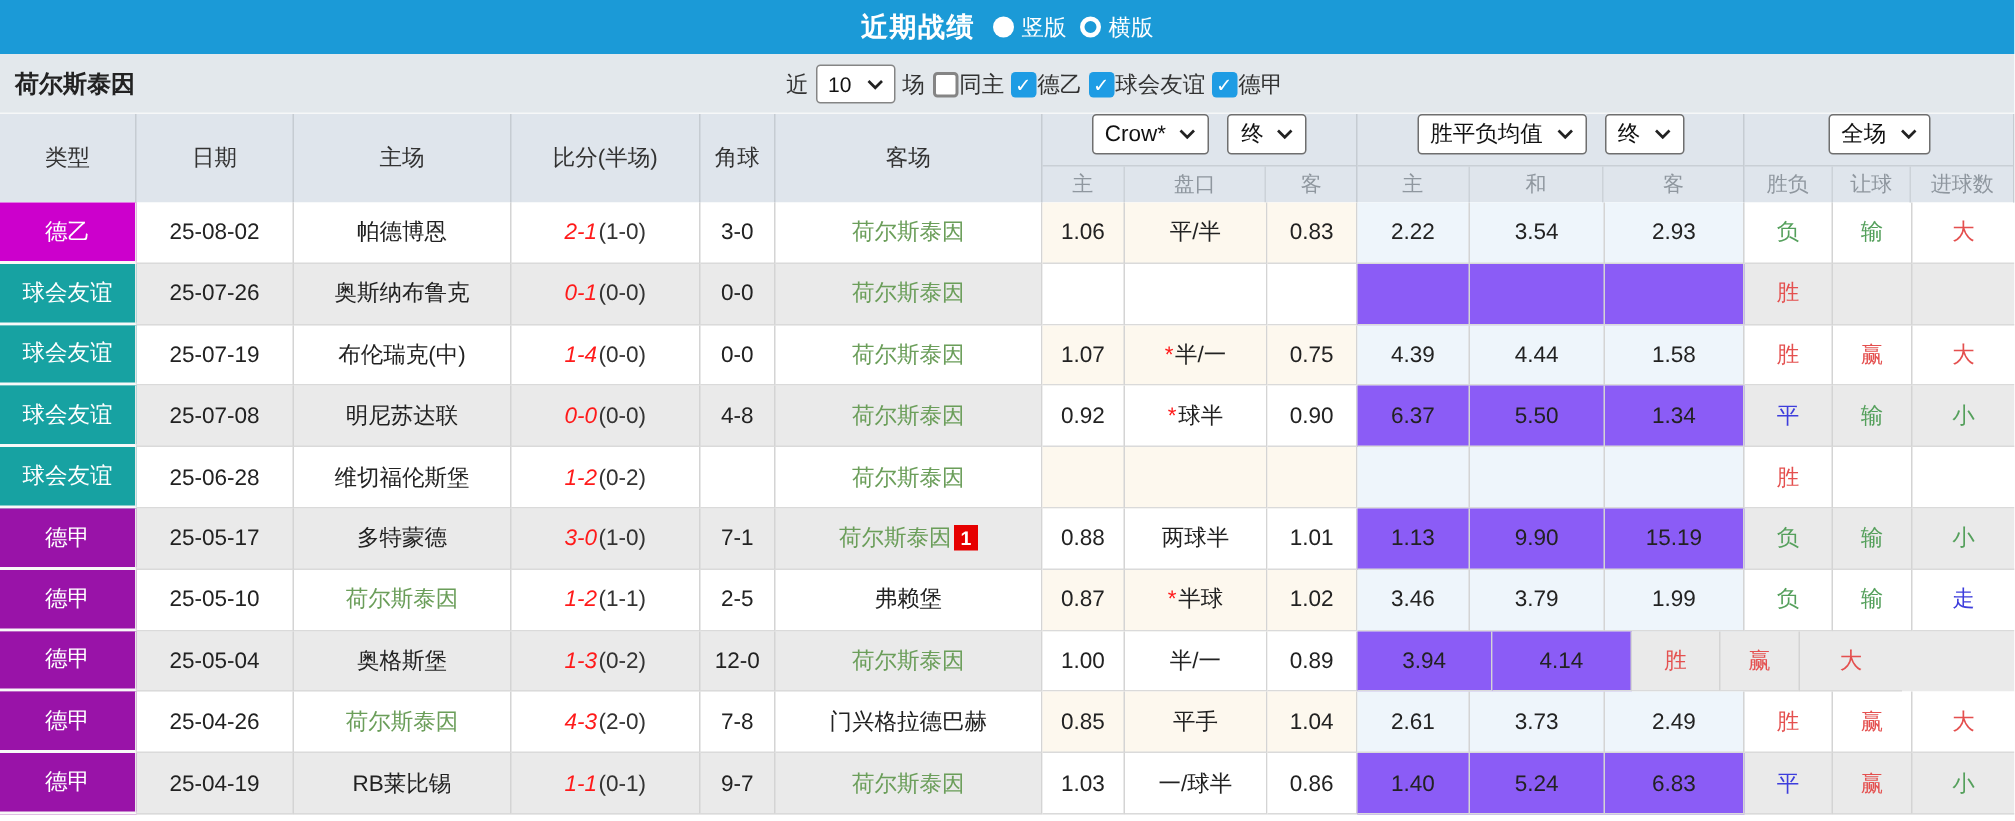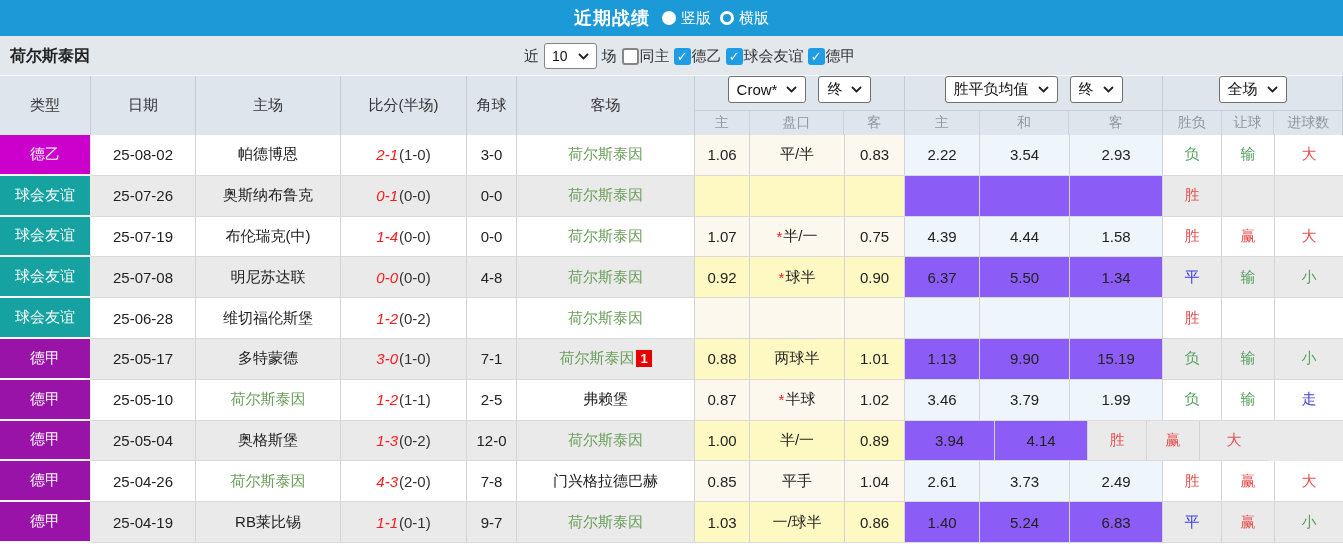--- a/index.html
+++ b/index.html
@@ -42,21 +42,21 @@
   .c13{width:59px}.c14{width:53px}.c15{width:68px}
   .hg-odds{width:210px}.hg-avg{width:258px}.hg-res{width:180px}
 
   .tbody { }
   .row { display:flex; height:40.8px; font-size:15px; color:#222; background:#fff; }
   .row.alt { background:#eaeaea; }
   .cell { display:flex; align-items:center; justify-content:center; border-right:1px solid #d4d4d4; border-bottom:1px solid #dadada; }
   .cell.c15 { border-right:none; }
   .cell.type { color:#fff; border-bottom:2px solid #f8f8f8; border-right:1px solid #e8e8e8; }
   .cell.tint-cream { background:#fdf8ee; }
-  .row.alt .cell.tint-cream { background:#fef9c3; }
+  .row.alt .cell.tint-cream { background:#ffffff; }
   .cell.tint-blue { background:#eef5fb; }
   .row.alt .cell.tint-blue { background:#8b5cf6; }
   .ft { color:#ff1a1a;font-style:italic; }
   .ht { color:#333; margin-left:1px; }
   .star { color:#ff1a1a; margin-right:1px; }
   .tg { color:#6b9e5a; }
   .badge { display:inline-block; background:#e60000; color:#fff; font-size:13px; font-weight:bold; line-height:17px; height:17px; padding:0 4px; margin-left:2px; }
   .team-link { cursor:pointer; }
 </style>
 </head>

